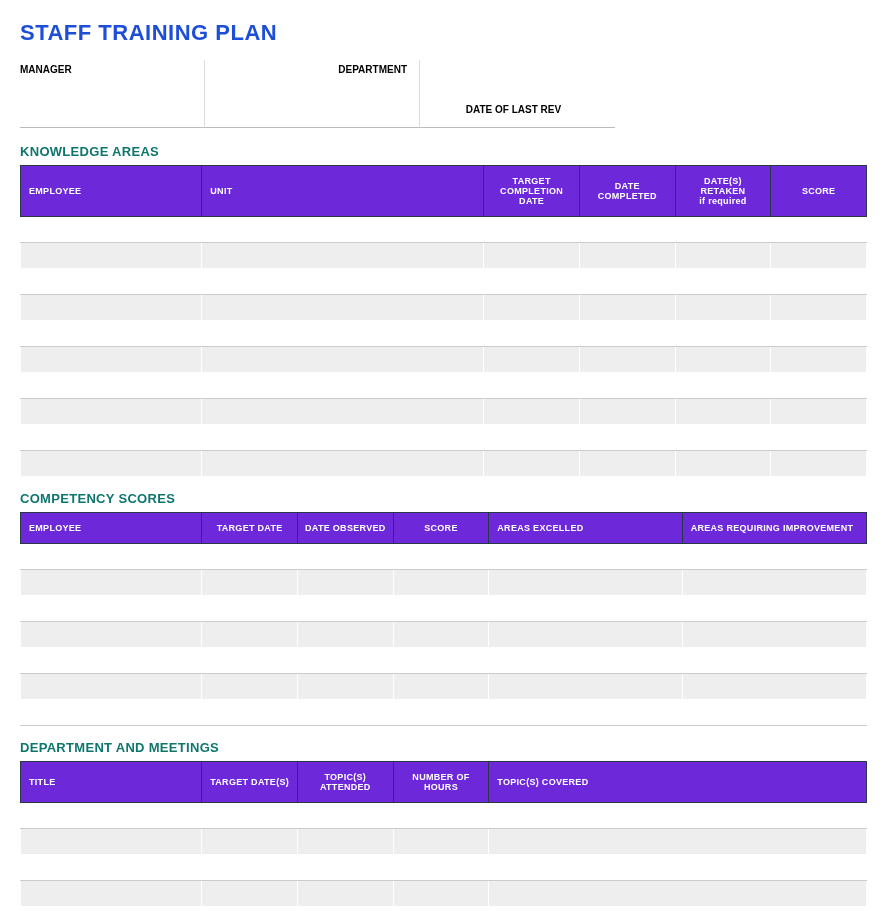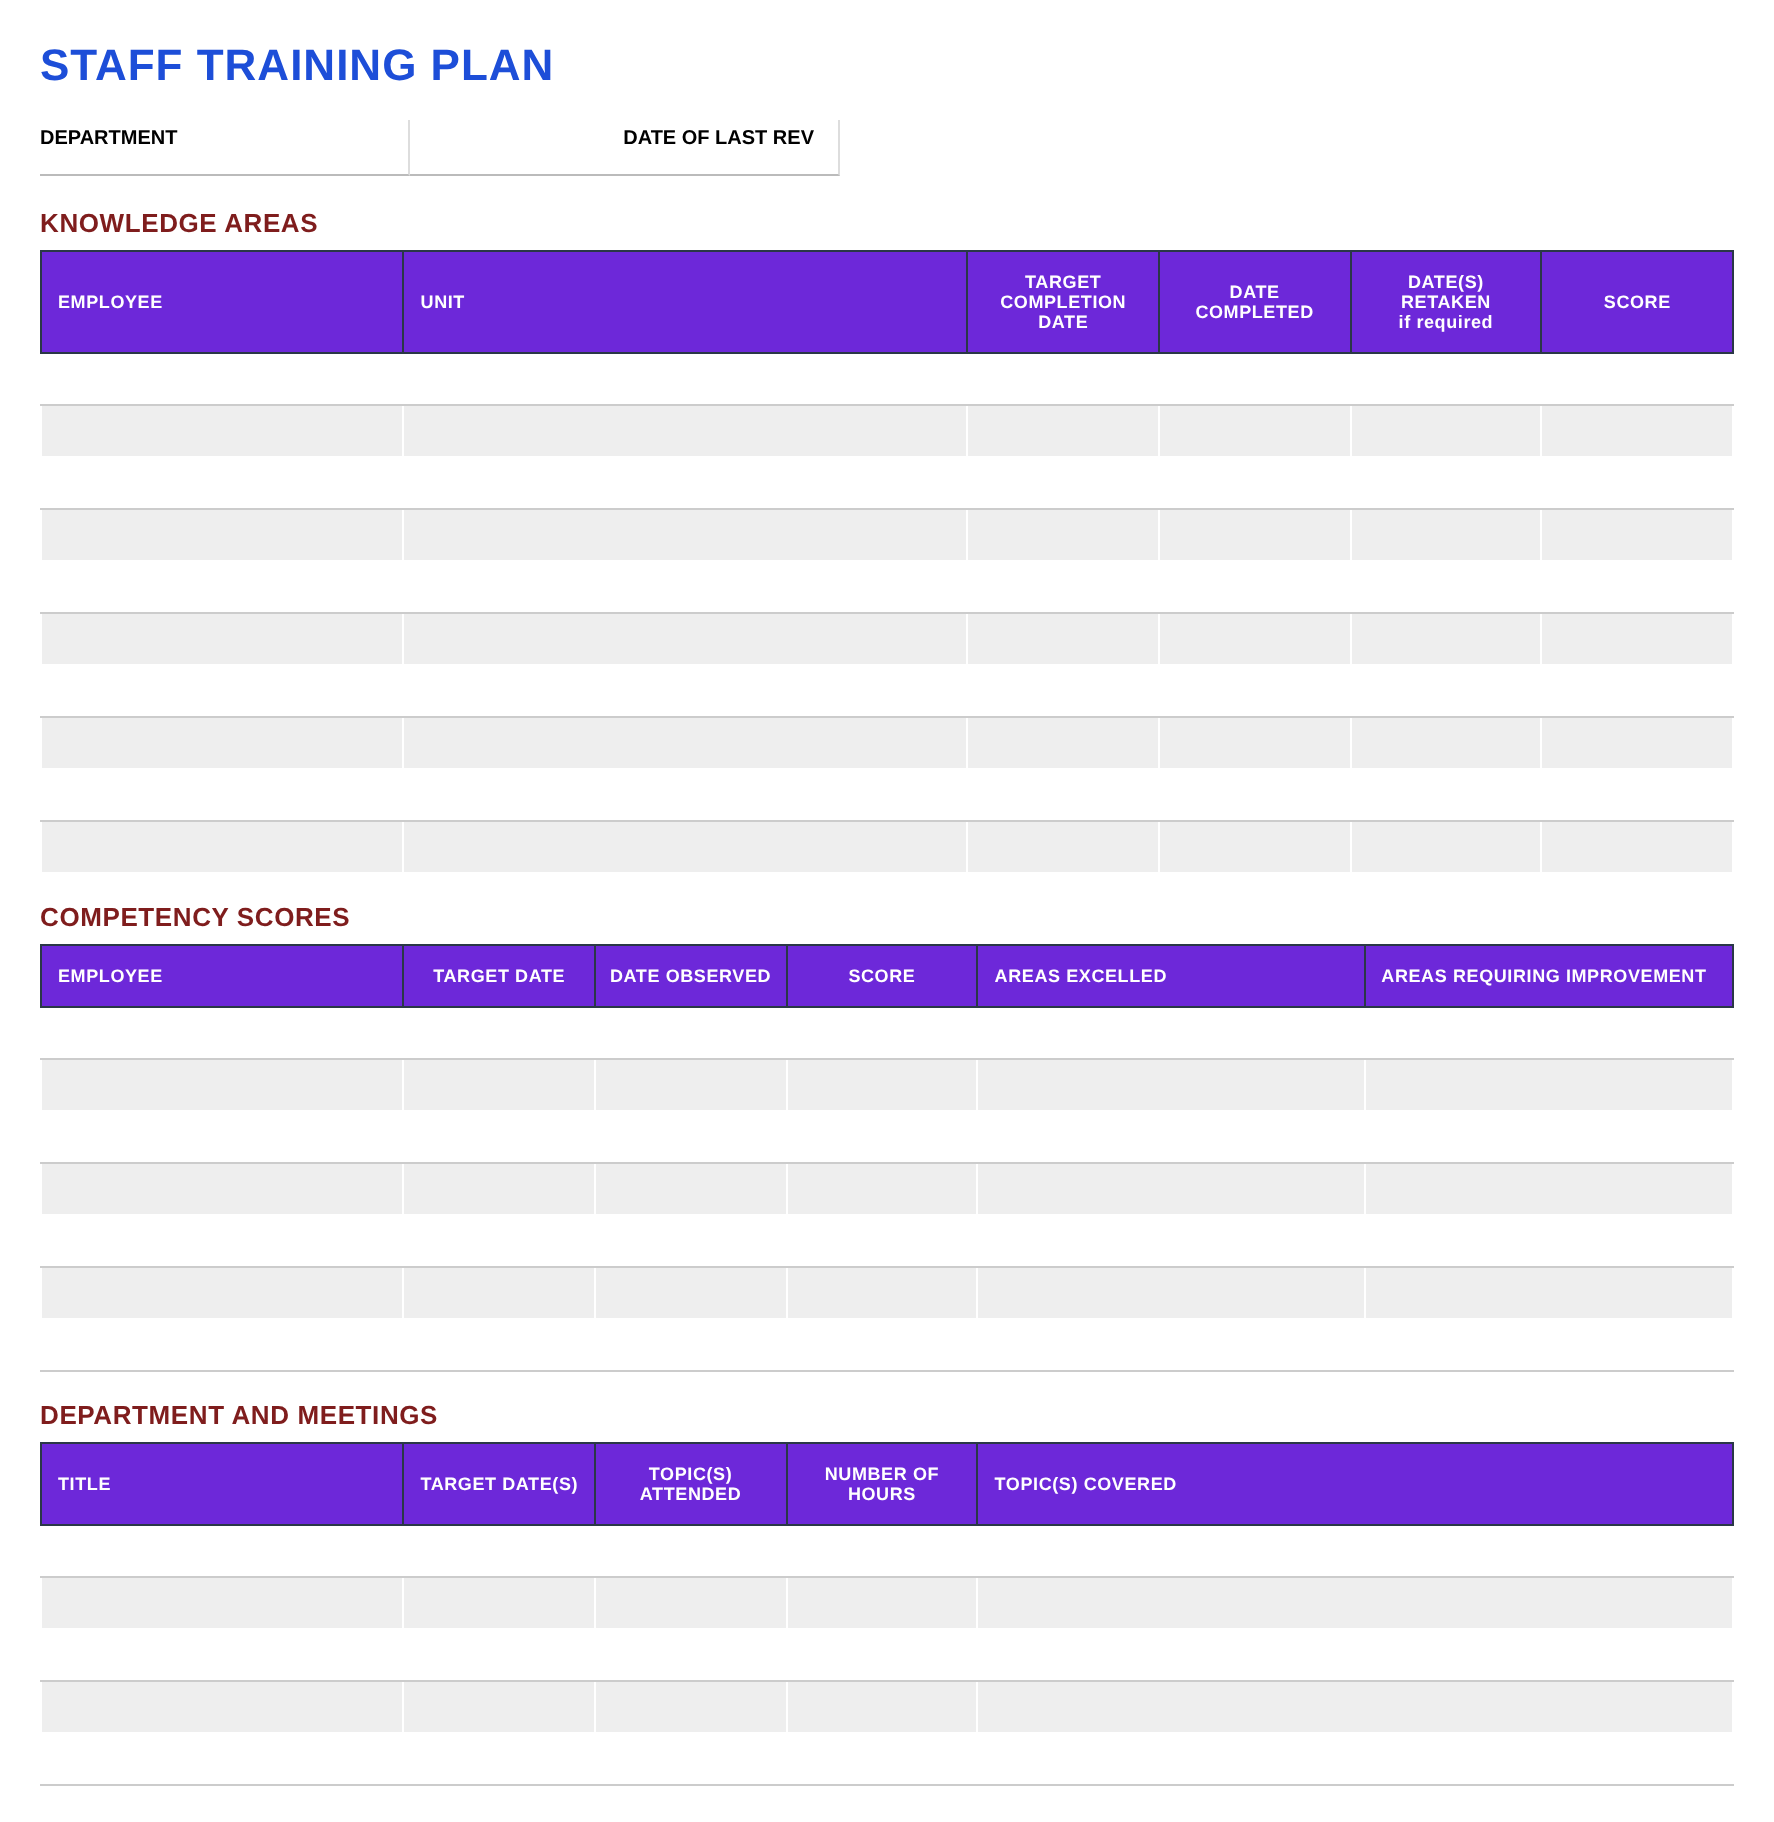--- a/index.html
+++ b/index.html
@@ -29,21 +29,21 @@
     padding: 4px 4px 12px 0;
     border-bottom: 1px solid #bbb;
     border-right: 1px solid #ddd;
   }
   .meta-cell:first-child { width: 185px; }
   .meta-cell:nth-child(2) { width: 215px; text-align: right; padding-right: 12px; }
   .meta-cell:nth-child(3) { width: 195px; text-align: center; padding-right: 8px; border-right: none; margin-top: 40px; }
   .section-title {
     font-size: 13px;
     font-weight: bold;
-    color: #7f1d1d;
+    color: #0f766e;
     margin: 14px 0 6px 0;
     letter-spacing: 0.3px;
   }
   table {
     width: 100%;
     border-collapse: collapse;
     table-layout: fixed;
   }
   th {
     background: #6d28d9;
@@ -89,20 +89,21 @@
   .t3 col.c3 { width: 95px; }
   .t3 col.c4 { width: 95px; }
   .t3 col.c5 { width: 375px; }
 </style>
 </head>
 <body>
 
 <div class="title">STAFF TRAINING PLAN</div>
 
 <div class="meta-row">
+  <div class="meta-cell">MANAGER</div>
   <div class="meta-cell">DEPARTMENT</div>
   <div class="meta-cell">DATE OF LAST REV</div>
 </div>
 
 <div class="section-title">KNOWLEDGE AREAS</div>
 <table class="t1">
   <colgroup>
       <col class="c1">
       <col class="c2">
       <col class="c3">

